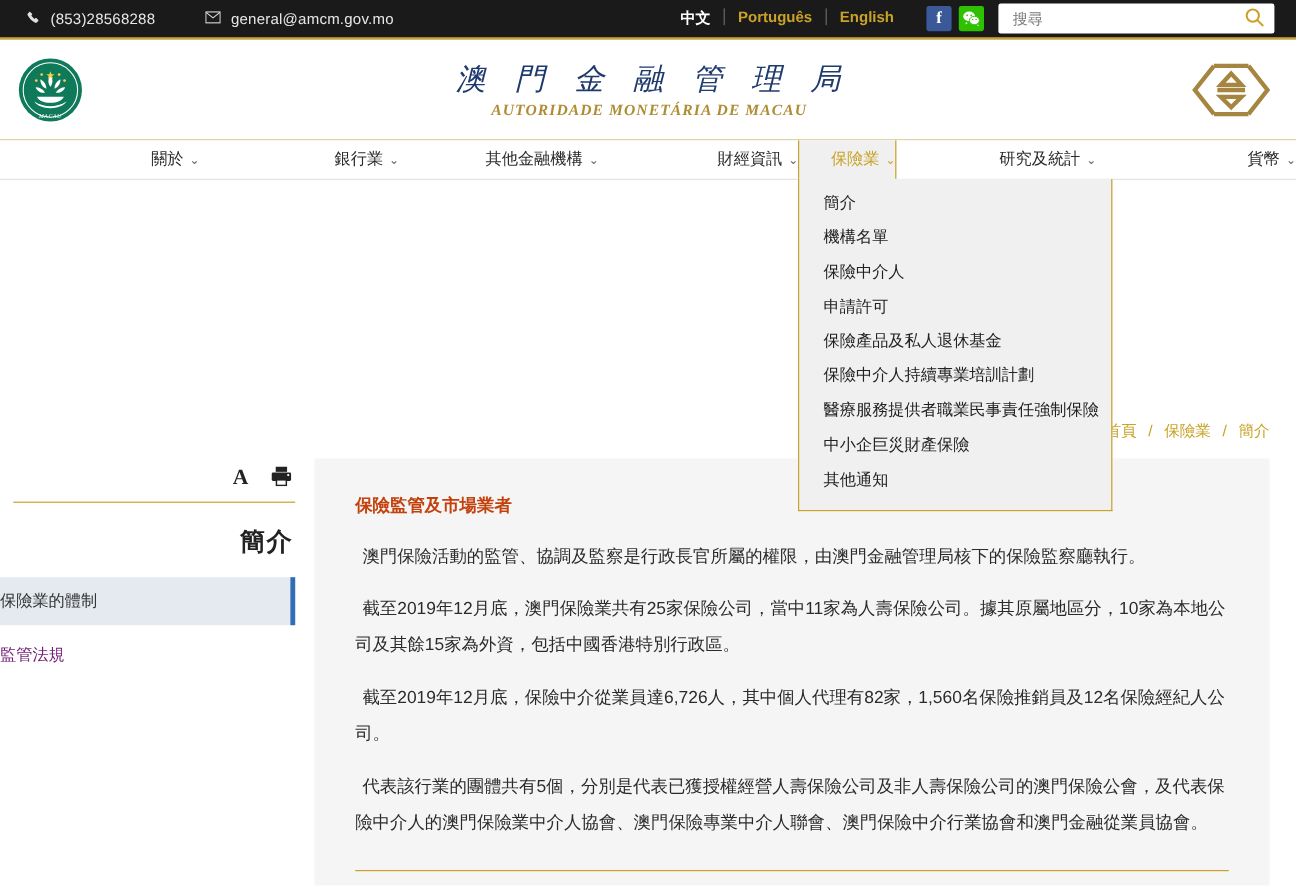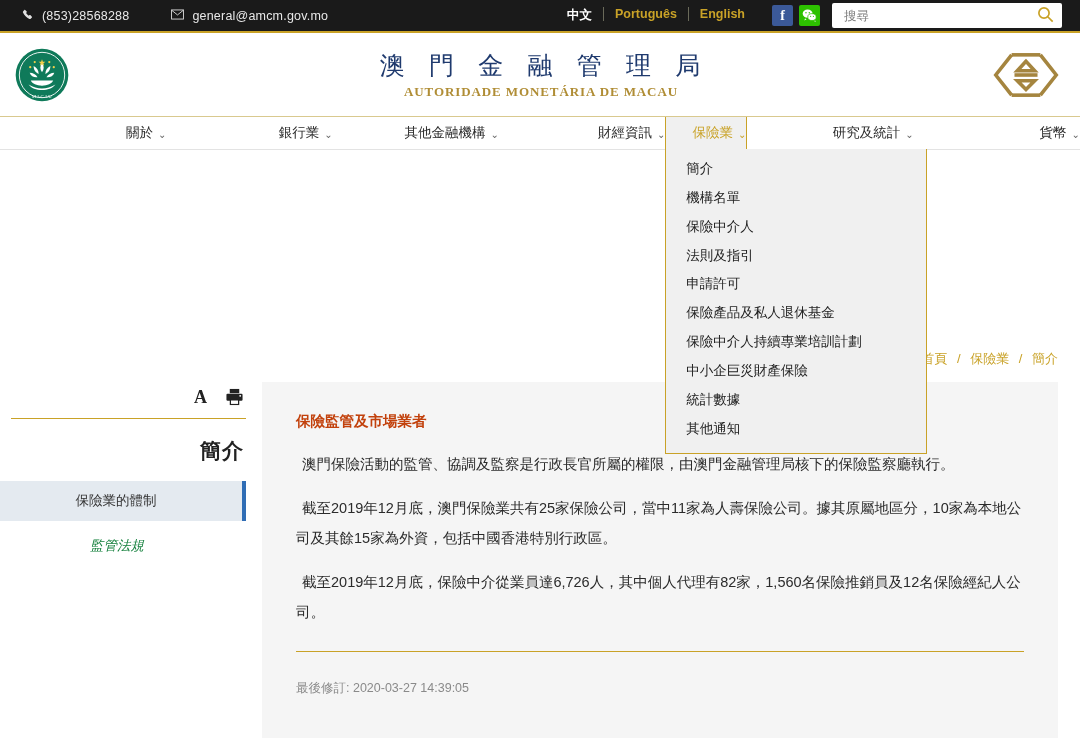--- a/index.html
+++ b/index.html
@@ -59,20 +59,21 @@
   .search-btn {
     background: none; border: 0; cursor: pointer; padding: 0 2px;
     display: flex; align-items: center;
   }
 
   
   .masthead {
     height: 84px; background: #fff; display: flex; align-items: center;
     padding: 0 18px 0 14px; position: relative;
     border-bottom: 1px solid #d9c98f;
+    font-style: italic;
   }
   .gov-emblem { width: 56px; height: 56px; flex: 0 0 56px; }
   .title-block {
     position: absolute; left: 0; right: 0; text-align: center;
     pointer-events: none;
   }
   .title-cn {
     color: #1f3a6e; font-size: 25px; letter-spacing: 9px;
     font-family: "Liberation Serif", "DejaVu Serif", serif; font-weight: normal;
     margin-bottom: 2px; padding-left: 9px;
@@ -135,29 +136,29 @@
     font-size: 18px; font-weight: bold; color: #222; cursor: pointer;
     line-height: 1;
   }
   .tool-print { cursor: pointer; display: flex; }
   .side-rule { border-top: 1px solid #c9a227; margin: 2px 0 0 11px; }
   .side-title {
     text-align: right; font-size: 21px; font-weight: bold; color: #222;
     padding: 18px 2px 16px 0; letter-spacing: 1px;
   }
   .side-item {
-    text-align: center; font-size: 13.5px; padding: 11px 12px 11px 0;
+    text-align: left; font-size: 13.5px; padding: 11px 12px 11px 0;
     color: #3a3a3a; cursor: pointer; position: relative;
   }
   .side-item.active {
     background: #e4eaf0; color: #333;
     border-right: 4px solid #2f6db5;
     padding-right: 10px;
   }
-  .side-item.link { color: #15803d; padding-top: 16px; font-style: italic; }
+  .side-item.link { color: #701a75; padding-top: 16px; }
 
   
   .content {
     flex: 1; background: #f5f5f5; margin-right: 22px;
     padding: 30px 34px 0 34px; min-height: 496px;
   }
   .c-heading {
     font-size: 14.5px; font-weight: bold; color: #c2410c; margin: 0 0 18px 0;
   }
   .c-para {
@@ -334,31 +335,31 @@
       <div class="side-title">簡介</div>
       <div class="side-item active">保險業的體制</div>
       <div class="side-item link">監管法規</div>
     </div>
 
     <div class="content">
       <h2 class="c-heading">保險監管及市場業者</h2>
       <p class="c-para">澳門保險活動的監管、協調及監察是行政長官所屬的權限，由澳門金融管理局核下的保險監察廳執行。</p>
       <p class="c-para">截至2019年12月底，澳門保險業共有25家保險公司，當中11家為人壽保險公司。據其原屬地區分，10家為本地公司及其餘15家為外資，包括中國香港特別行政區。</p>
       <p class="c-para">截至2019年12月底，保險中介從業員達6,726人，其中個人代理有82家，1,560名保險推銷員及12名保險經紀人公司。</p>
+      <p class="c-para">代表該行業的團體共有5個，分別是代表已獲授權經營人壽保險公司及非人壽保險公司的澳門保險公會，及代表保險中介人的澳門保險業中介人協會、澳門保險專業中介人聯會、澳門保險中介行業協會和澳門金融從業員協會。</p>
       <div class="c-rule"></div>
       <div class="c-modified">最後修訂: 2020-03-27 14:39:05</div>
     </div>
   </div>
 
   <div class="dropdown" style="top: 149px; left: 665.312px; position: fixed;">
     <div class="dd-item">簡介</div>
     <div class="dd-item">機構名單</div>
     <div class="dd-item">保險中介人</div>
-    <div class="dd-item">法則及指引</div>
     <div class="dd-item">申請許可</div>
     <div class="dd-item">保險產品及私人退休基金</div>
     <div class="dd-item">保險中介人持續專業培訓計劃</div>
+    <div class="dd-item">醫療服務提供者職業民事責任強制保險</div>
     <div class="dd-item">中小企巨災財產保險</div>
-    <div class="dd-item">統計數據</div>
     <div class="dd-item">其他通知</div>
   </div>
 
 </div>
 
 </body></html>

